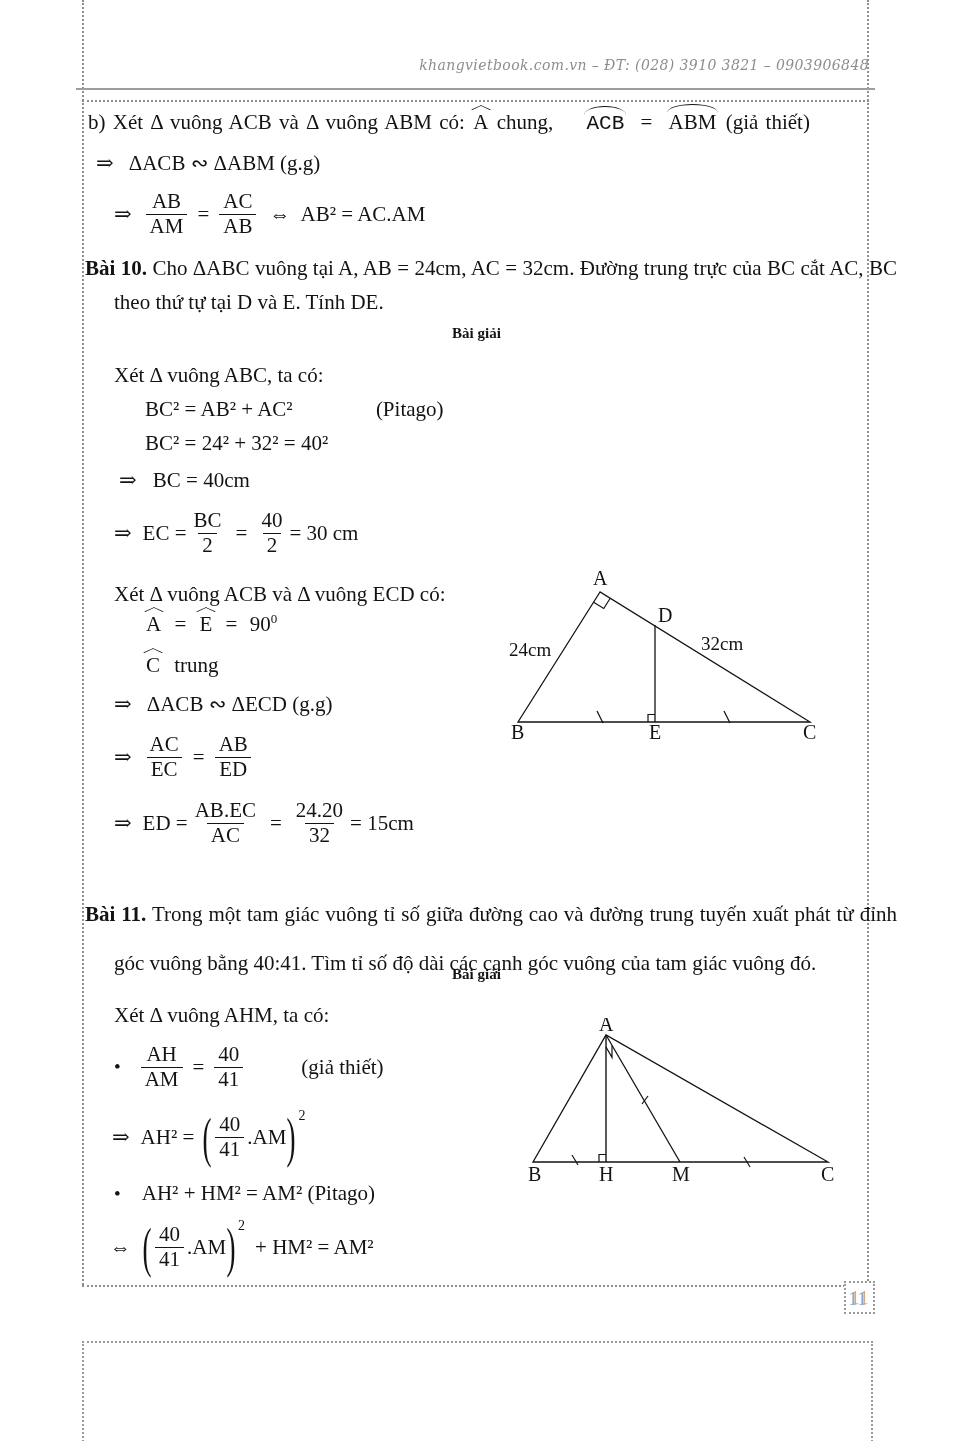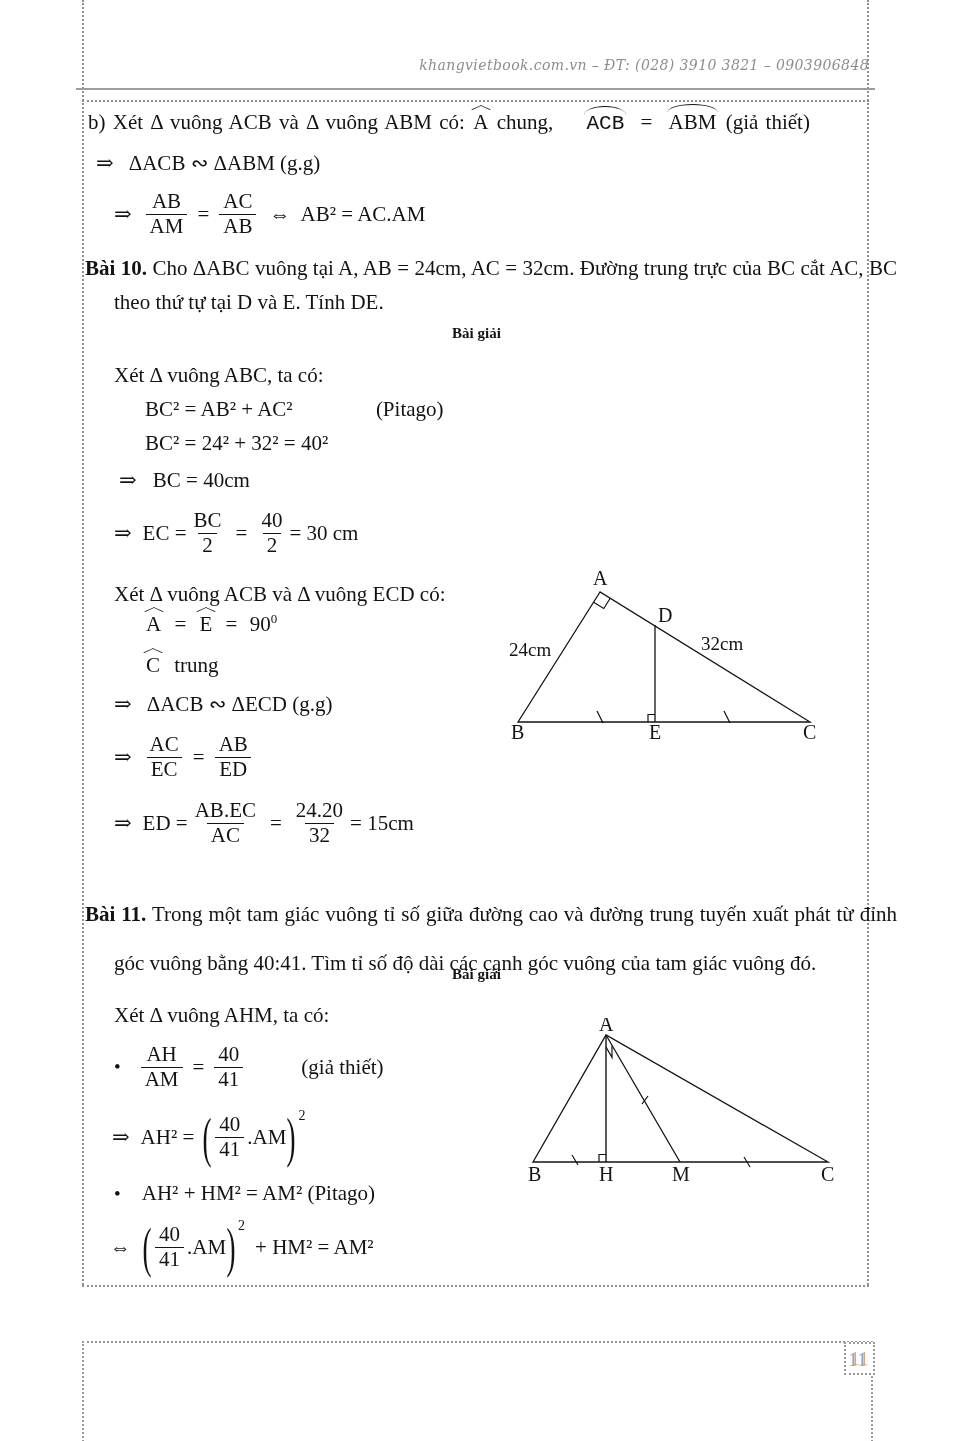--- a/index.html
+++ b/index.html
@@ -44,21 +44,21 @@
         line-height:0; margin:0 -4px; position:relative; top:1px; }
   .psup { position:relative; top:-21px; font-size:14px; margin-left:2px; margin-right:4px; }
   .s0 { font-size:13px; vertical-align:super; line-height:0; }
   .note { margin-left:78px; }
   .note2 { margin-left:55px; }
   .diag { position:absolute; }
   .diag text { font-size:20px; fill:#131313; font-family:"Liberation Serif","DejaVu Serif",serif; }
   .diag .dim { font-size:19px; }
   .footer-box { position:absolute; left:82px; top:1341px; width:787px; height:99px;
     border:2px dotted #999; border-bottom:none; }
-  .pagenum-box { position:absolute; left:844px; top:1342px; width:27px; height:29px;
+  .pagenum-box { position:absolute; left:844px; top:1281px; width:27px; height:29px;
     border:2px dotted #999; display:flex; align-items:center; justify-content:center;
     background:#fff; }
   .pagenum { font-size:19px; color:#d2a87c; text-shadow:-2px 1px 0 #8ba3cf; }
 </style>
 </head>
 <body>
 
 <div class="page">
 
   <div class="guide-v" style="left:82px; top:0; height:1285px;"></div>

